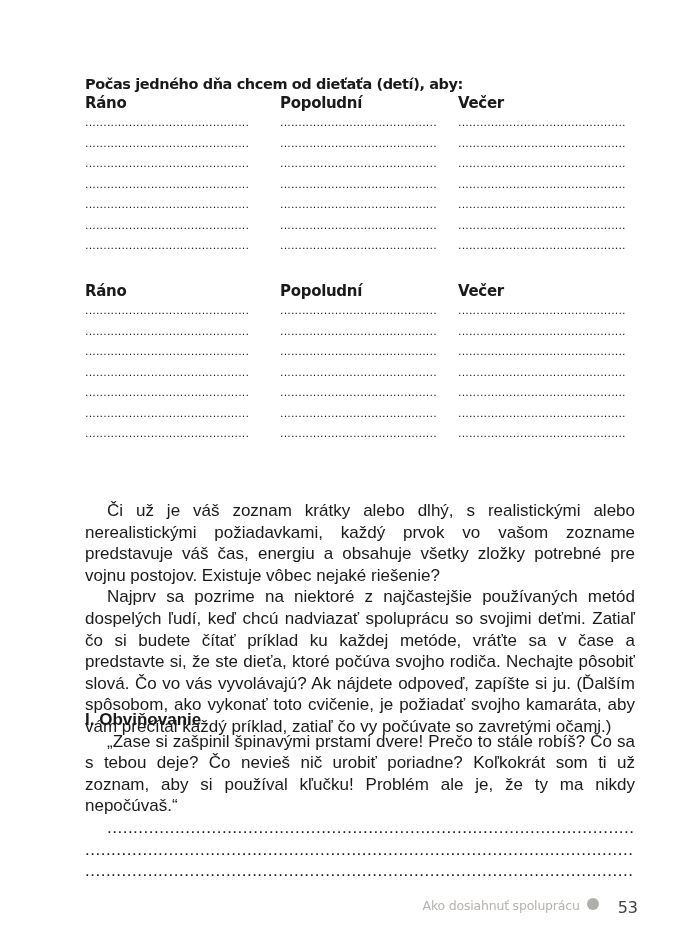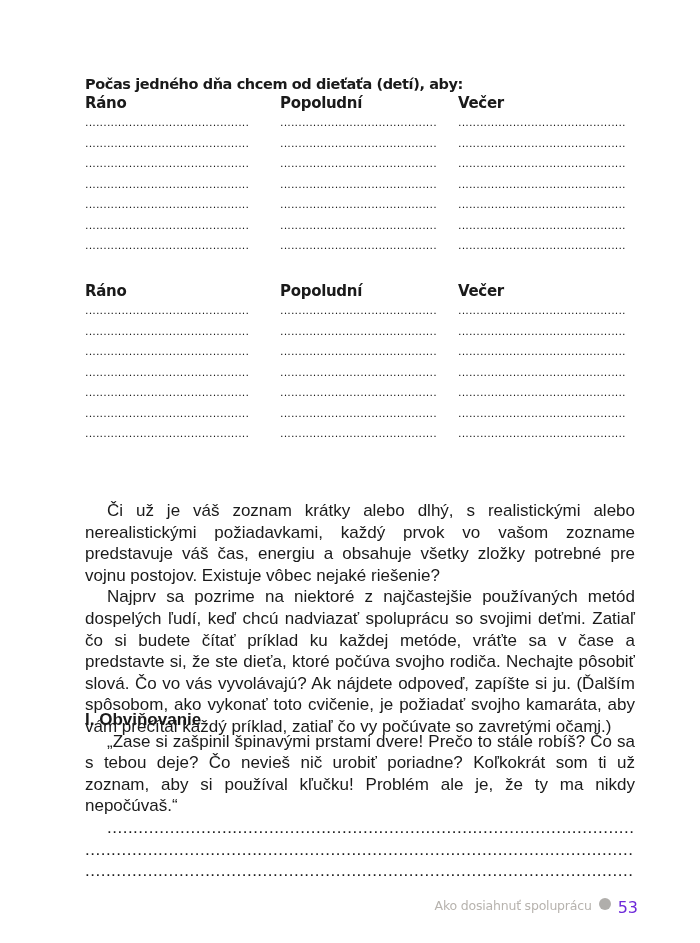--- a/index.html
+++ b/index.html
@@ -20,21 +20,21 @@
   .body-text p { margin: 0; text-indent: 22px; }
   .subhead { font-weight: bold; text-indent: 0 !important; }
   .fill-line { display: flex; white-space: nowrap; overflow: hidden; }
   .fill-line .lbl { flex: 0 0 auto; }
   .fill-line .fill { flex: 1 1 auto; overflow: hidden; letter-spacing: 0.5px; }
   .full-dots { white-space: nowrap; overflow: hidden; letter-spacing: 0.5px; text-indent: 0 !important; }
 
   .footer { position: absolute; right: 62px; top: 898px; display: flex; align-items: flex-start; gap: 7px; font-family: "DejaVu Sans", sans-serif; }
   .footer-title { font-size: 12.5px; color: #b7b3ae; letter-spacing: -0.2px; }
   .footer-dot { width: 12px; height: 12px; border-radius: 50%; background: #b0aeab; }
-  .footer-num { font-size: 16px; color: #6d28d9; }
+  .footer-num { font-size: 16px; color: #404040; margin-left: 12px; }
 </style>
 </head>
 <body>
 
 <div class="section" style="top:75px;">
   <div class="sec-heading">Počas jedného dňa chcem od dieťaťa (detí), aby:</div>
   <div class="col-headers">
     <span style="left:0;">Ráno</span>
     <span style="left:195px;">Popoludní</span>
     <span style="left:373px;">Večer</span>

